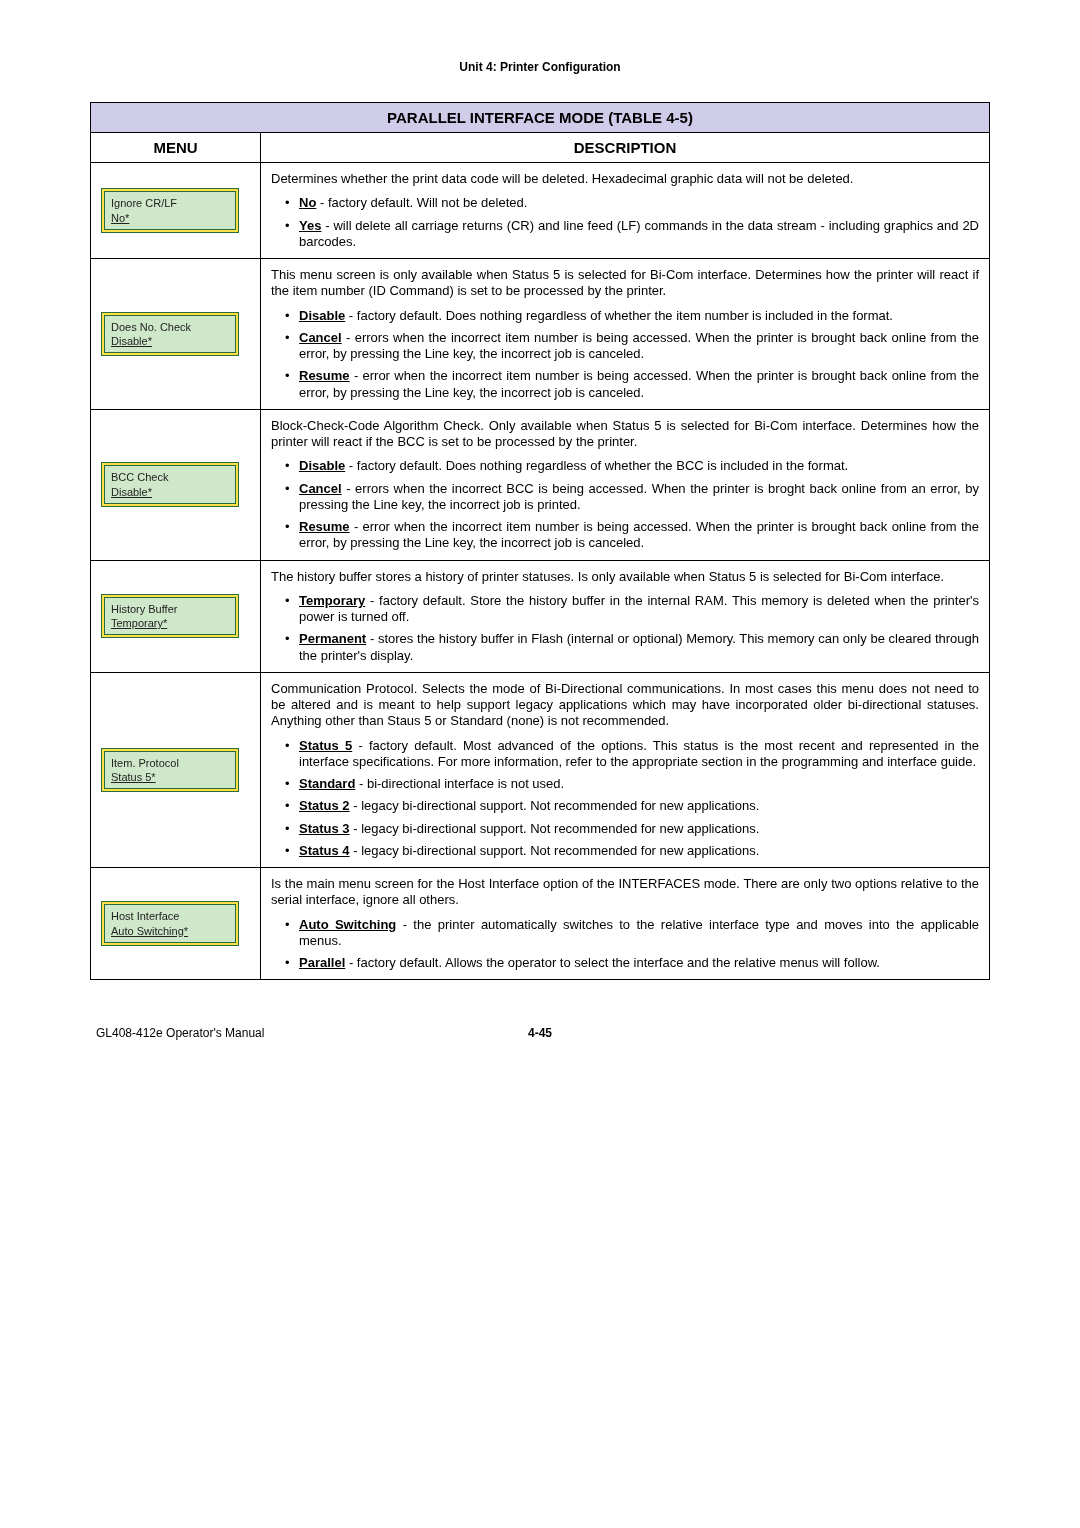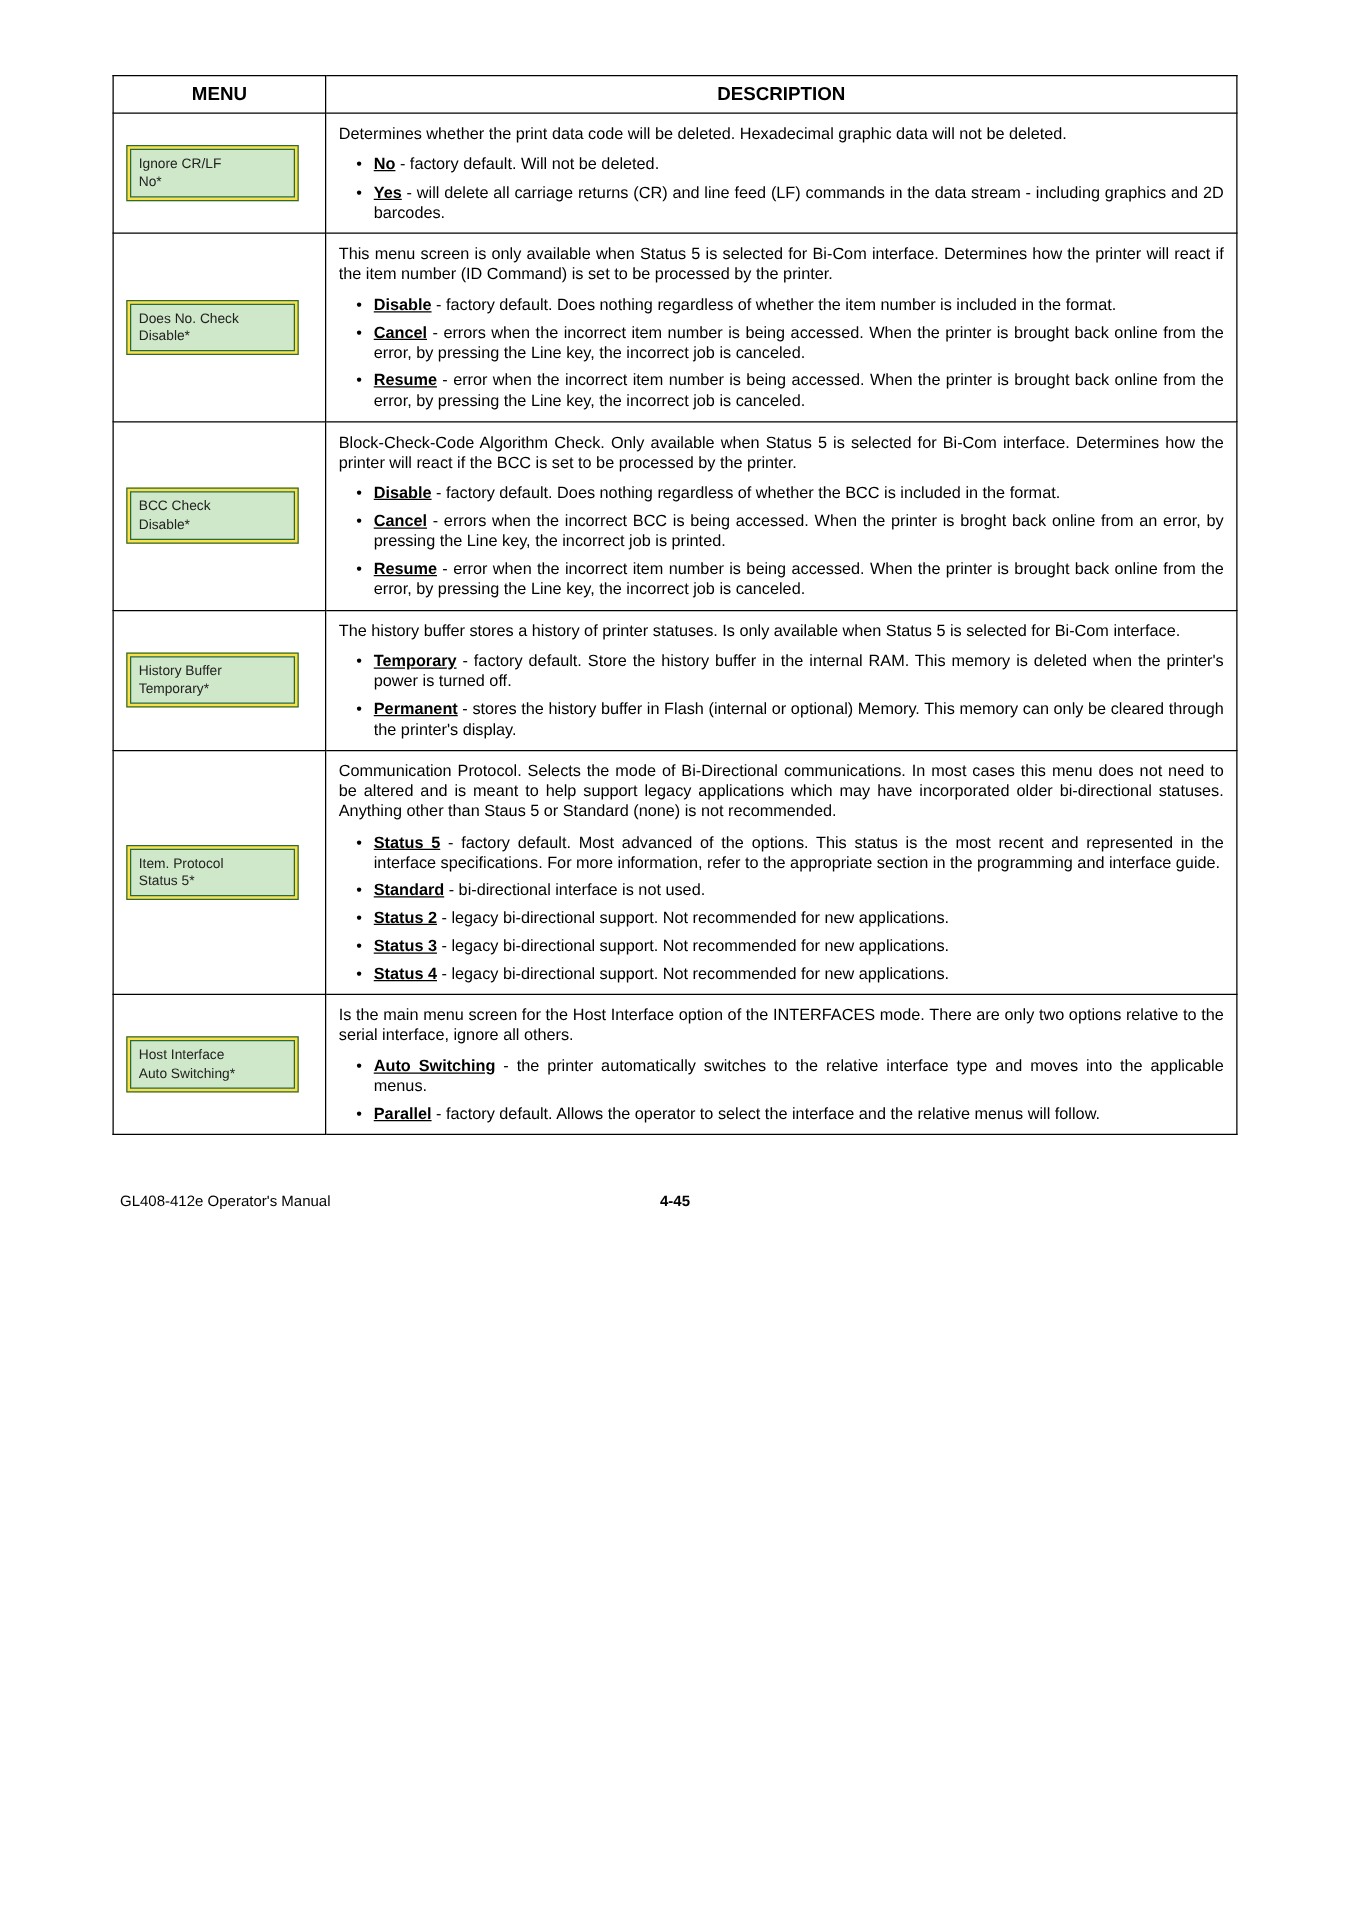--- a/index.html
+++ b/index.html
@@ -89,21 +89,21 @@
   }
   .option-inner {
     border: 1px solid #2a6b3a;
     background: #cfe8c9;
     padding: 4px 6px;
     font-size: 11px;
     line-height: 1.3;
     color: #222;
   }
   .option-inner .line1 { display:block; }
-  .option-inner .line2 { display:block; }
+  .option-inner .line2 { display:block;text-decoration:underline; }
   .footer {
     display: flex;
     justify-content: space-between;
     margin-top: 46px;
     font-size: 12px;
     padding: 0 6px;
   }
   .footer .pgnum {
     font-weight: bold;
     position: absolute;
@@ -111,27 +111,31 @@
     transform: translateX(-50%);
     text-align: center;
   }
   .footer-wrap { position: relative; height: 18px; }
   .bold { font-weight: bold; text-decoration: underline; }
 </style>
 </head>
 <body>
 
 <div class="page">
+  <div class="unit-header">Unit 4:  Printer Configuration</div>
 
   <table class="main">
     <colgroup>
         <col class="menu">
         <col class="desc">
       </colgroup>
     <tbody>
+        <tr>
+      <th class="table-title" colspan="2">PARALLEL INTERFACE MODE (TABLE 4-5)</th>
+    </tr>
     <tr>
       <th class="col-menu">MENU</th>
       <th class="col-desc">DESCRIPTION</th>
     </tr>
 
     <tr>
       <td class="menu-cell">
         <div class="option-box">
           <div class="option-inner">
             <span class="line1">Ignore CR/LF</span>

